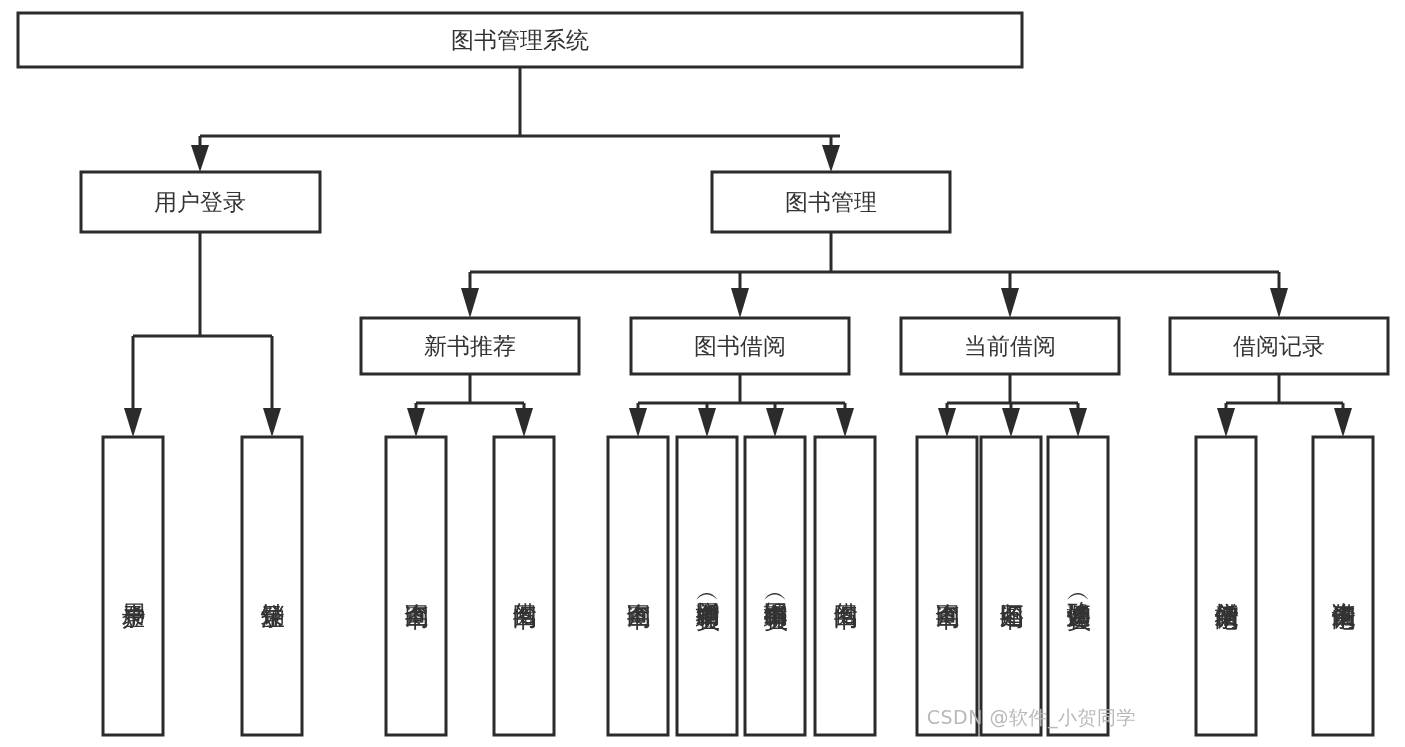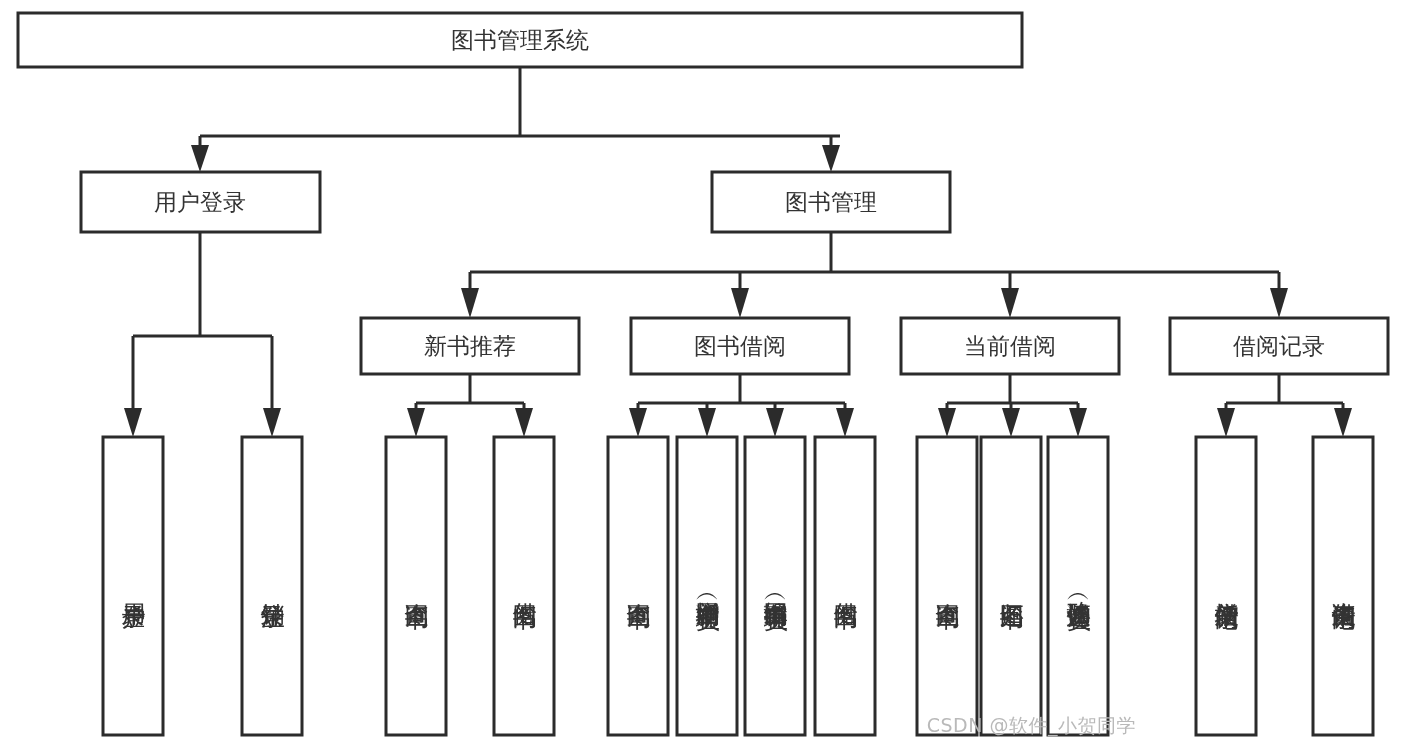--- a/index.html
+++ b/index.html
@@ -69,21 +69,21 @@
     white-space: nowrap;
     letter-spacing: 1px;
     pointer-events: none;
     display: flex;
     align-items: center;
     justify-content: center;
   }
   .watermark {
     position: absolute;
     right: 8px;
-    bottom: 8px;
+    bottom: 16px;
     font-family: "DejaVu Sans", "Liberation Sans", sans-serif;
     font-size: 19px;
     color: #b9b9b9;
     white-space: nowrap;
     letter-spacing: 0.5px;
   }
 </style>
 </head>
 <body>
 

